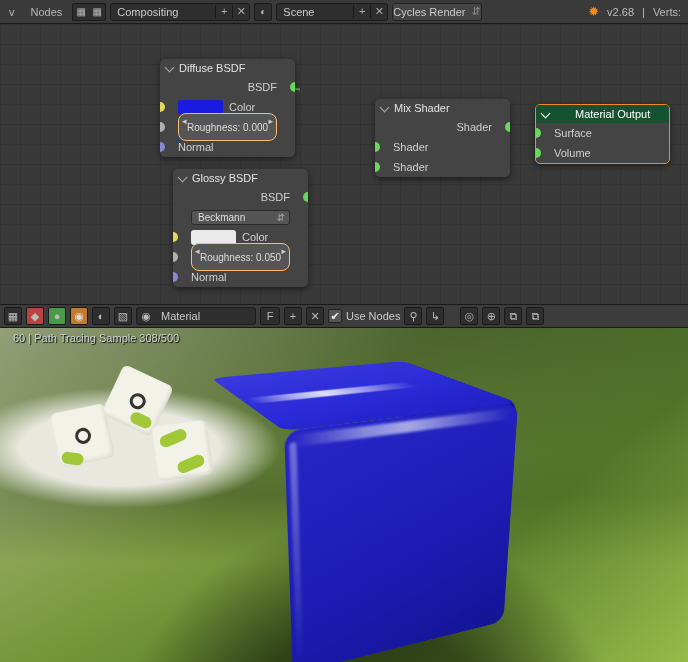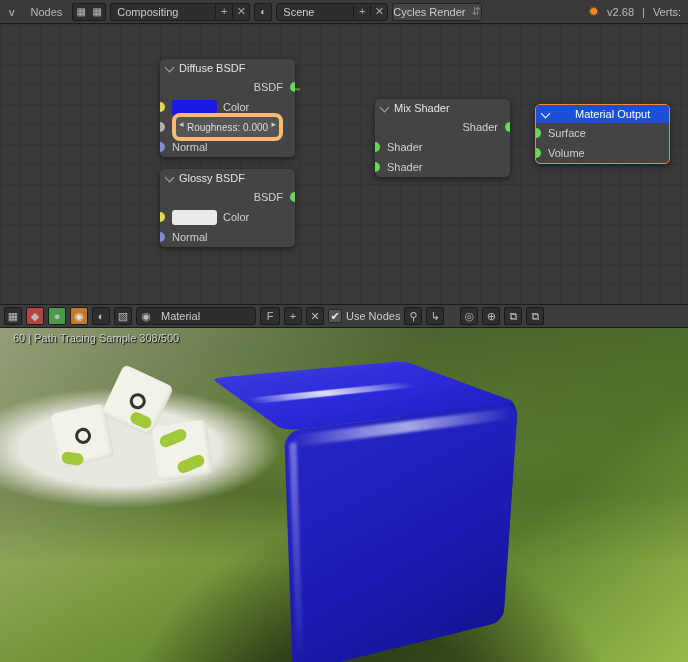--- a/index.html
+++ b/index.html
@@ -71,45 +71,45 @@
     box-shadow:0 2px 6px rgba(0,0,0,0.5);
     font-size:11px;
     overflow:hidden;
   }
   .node.active{border:1px solid #f58b1e;}
   .node-header{
     padding:3px 6px;
     color:#e4e4e4;
     display:flex;align-items:center;gap:4px;
   }
-  .node.active .node-header{background:#1d4ed8;color:#fff;gap:24px;}
+  .node.active .node-header{background:#14532d;color:#fff;gap:24px;}
   .tri{display:inline-block;width:7px;height:7px;border-top:1px solid #aaa;border-right:1px solid #aaa;transform:rotate(135deg);margin-right:2px;margin-top:-2px;}
   .node.active .tri{border-color:#fff;}
   .row{
     position:relative;height:20px;
-    display:flex;align-items:center;padding:0 12px;
+    display:flex;align-items:center;padding:0 18px;
     color:#d0d0d0;
   }
   .row.right{justify-content:flex-end;}
   .socket{
     position:absolute;width:10px;height:10px;border-radius:50%;
     top:5px;
   }
   .sock-in{left:-5px;}
   .sock-out{right:-5px;}
   .s-green{background:#68d858;}
   .s-yellow{background:#e4da4e;}
   .s-grey{background:#b0b0b0;}
   .s-purple{background:#8787d8;}
 
   .color-swatch{
     width:45px;height:15px;border-radius:3px;margin-right:6px;
   }
   .num-field{
-    background:#555;border:4px solid #fdba74;border-radius:8px;
+    background:#555;border:1px solid #fdba74;border-radius:8px;
     height:28px;flex:1;display:flex;align-items:center;justify-content:center;
     color:#ddd;font-size:10px;position:relative;
   }
   .num-field::before,.num-field::after{
     position:absolute;top:2px;color:#ccc;font-size:9px;
   }
   .num-field::before{content:"◂";left:3px;}
   .num-field::after{content:"▸";right:3px;}
   .enum-field{
     background:#555;border:1px solid #2a2a2a;border-radius:3px;
@@ -257,33 +257,40 @@
     <div class="row">
       <span class="socket sock-in s-grey"></span>
       <span class="num-field">Roughness: 0.000</span>
     </div>
     <div class="row">
       <span class="socket sock-in s-purple"></span>
       <span>Normal</span>
     </div>
   </div>
 
-  <div class="node" style="left:160px;top:145px;width:135px">
+  <div class="node" style="left:173px;top:145px;width:135px">
     <div class="node-header">
       <span class="tri"></span>
       <span>Glossy BSDF</span>
     </div>
     <div class="row right">
       <span>BSDF</span>
       <span class="socket sock-out s-green"></span>
     </div>
     <div class="row">
+      <span class="enum-field">Beckmann</span>
+    </div>
+    <div class="row">
       <span class="socket sock-in s-yellow"></span>
       <span class="color-swatch" style="background:#eaeaea"></span>
       <span>Color</span>
+    </div>
+    <div class="row">
+      <span class="socket sock-in s-grey"></span>
+      <span class="num-field">Roughness: 0.050</span>
     </div>
     <div class="row">
       <span class="socket sock-in s-purple"></span>
       <span>Normal</span>
     </div>
   </div>
 
   <div class="node" style="left:375px;top:75px;width:135px">
     <div class="node-header">
       <span class="tri"></span>

